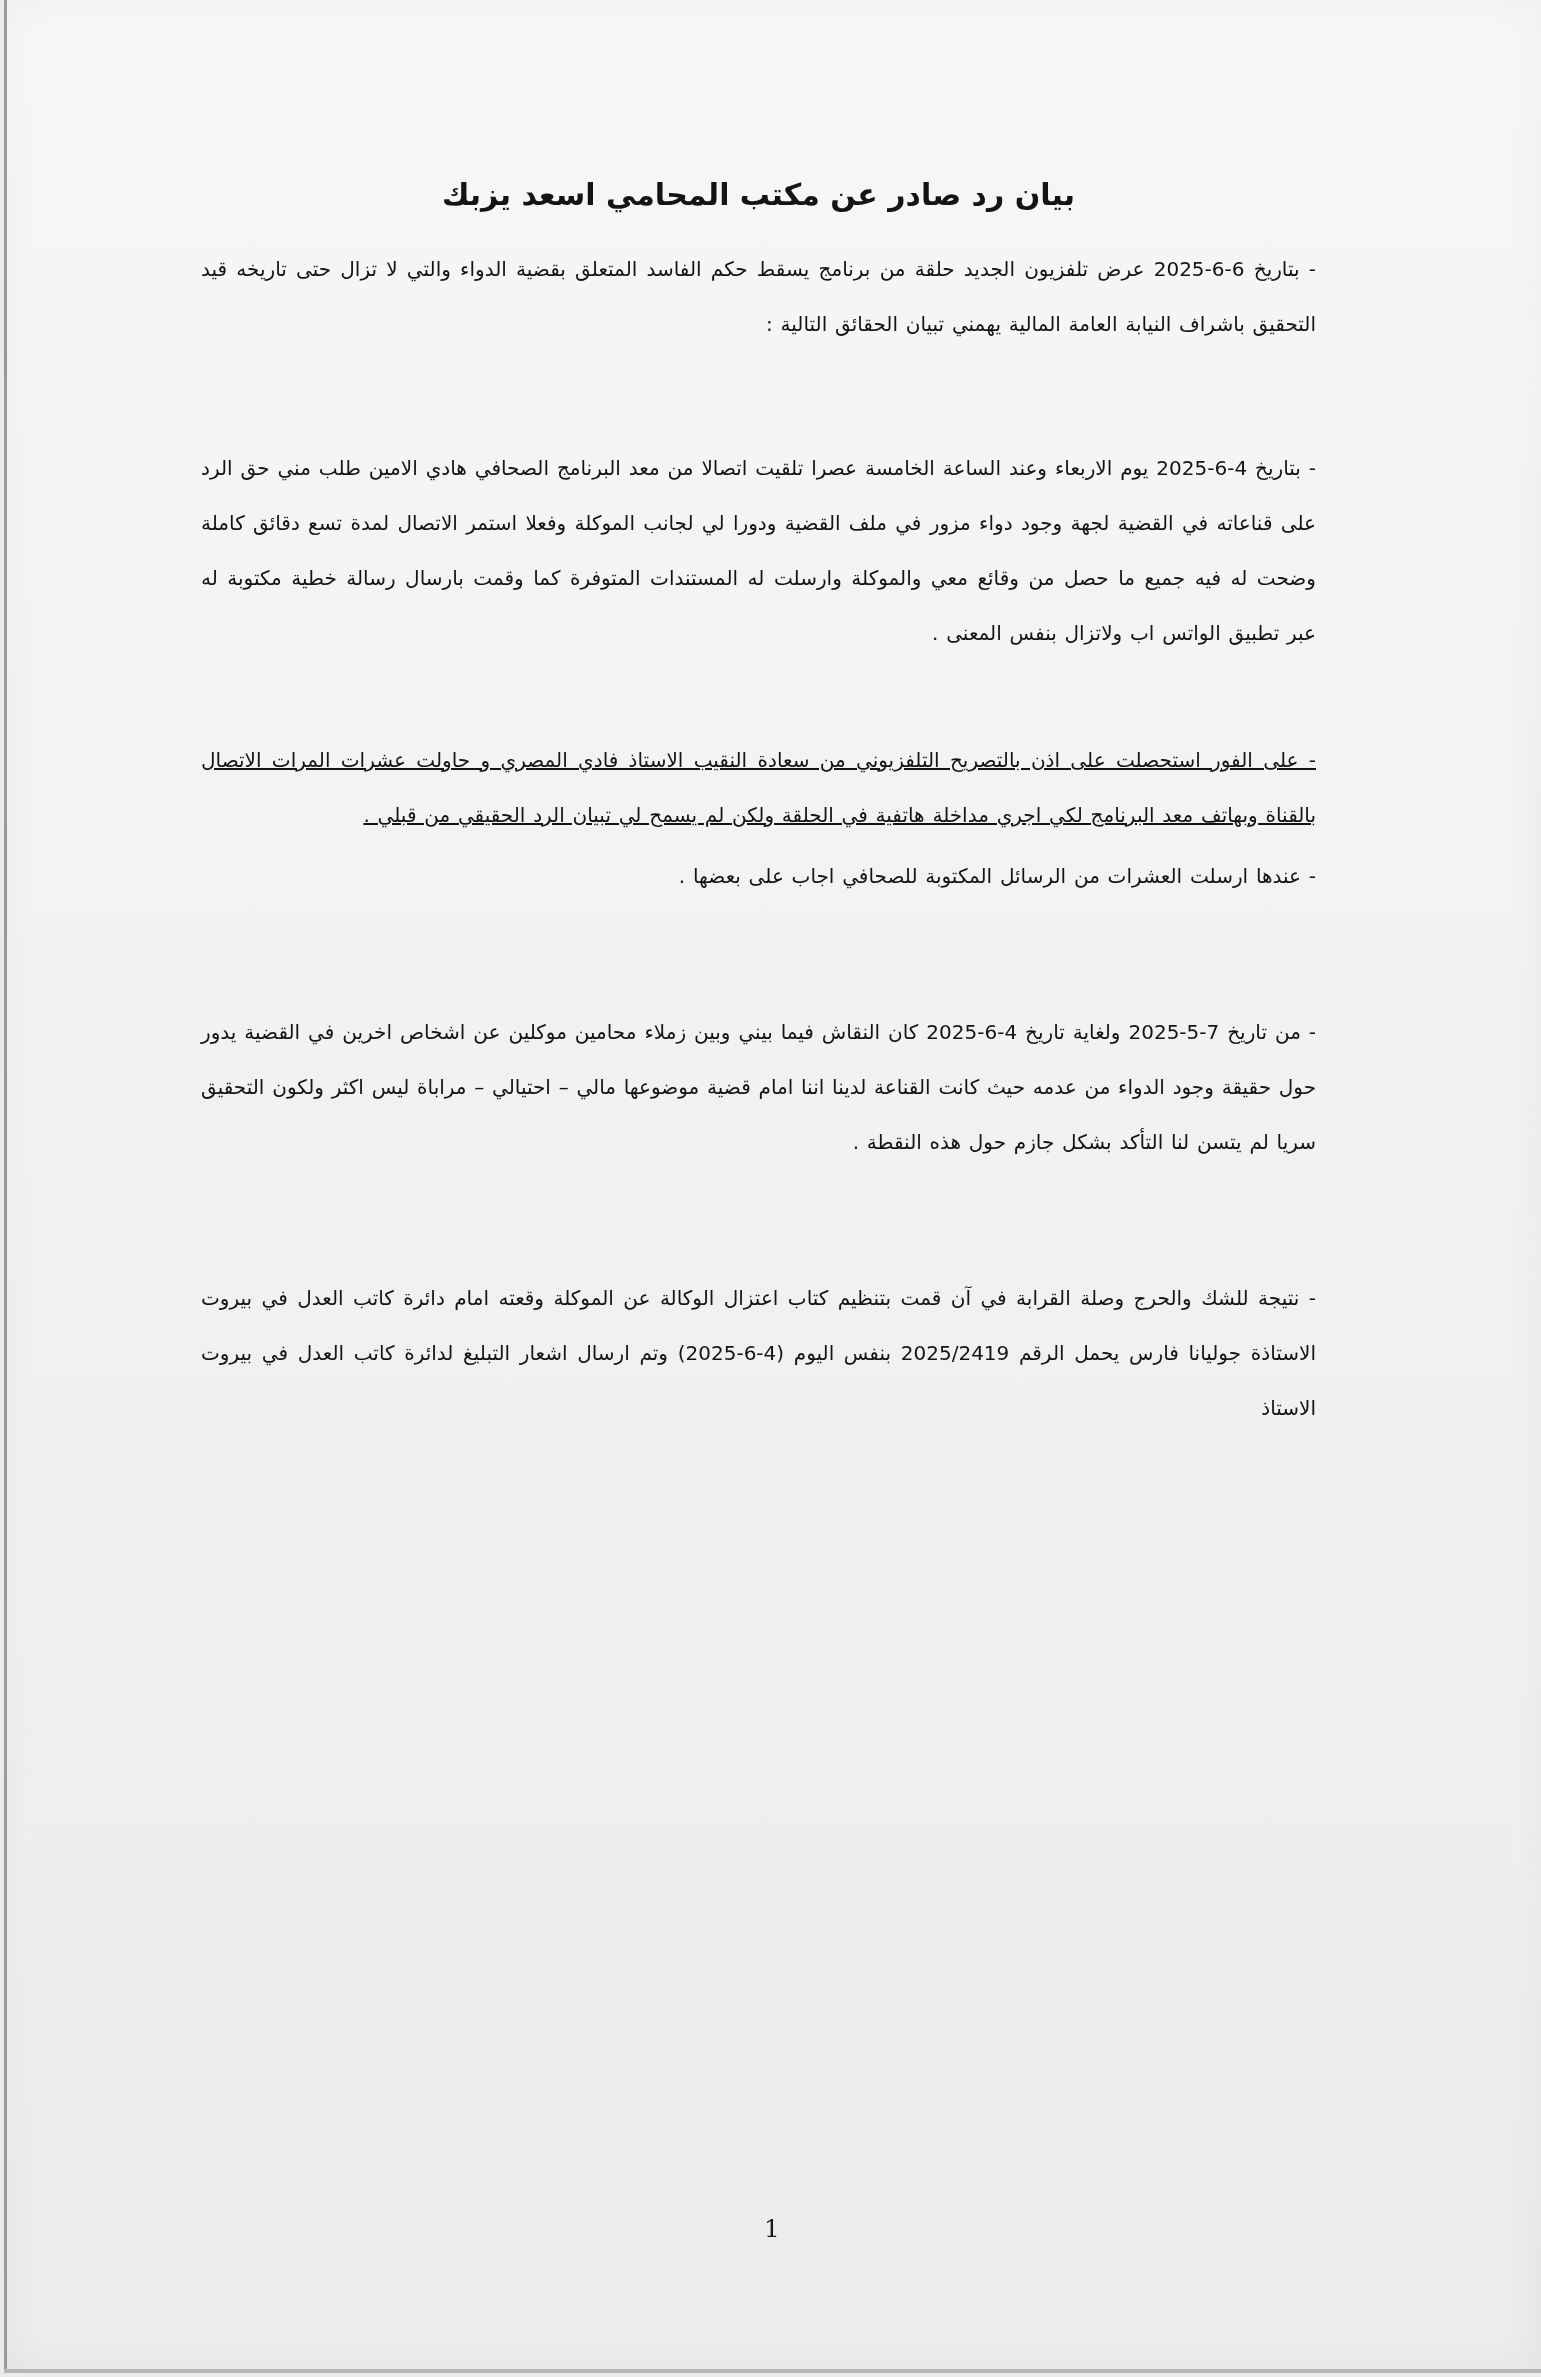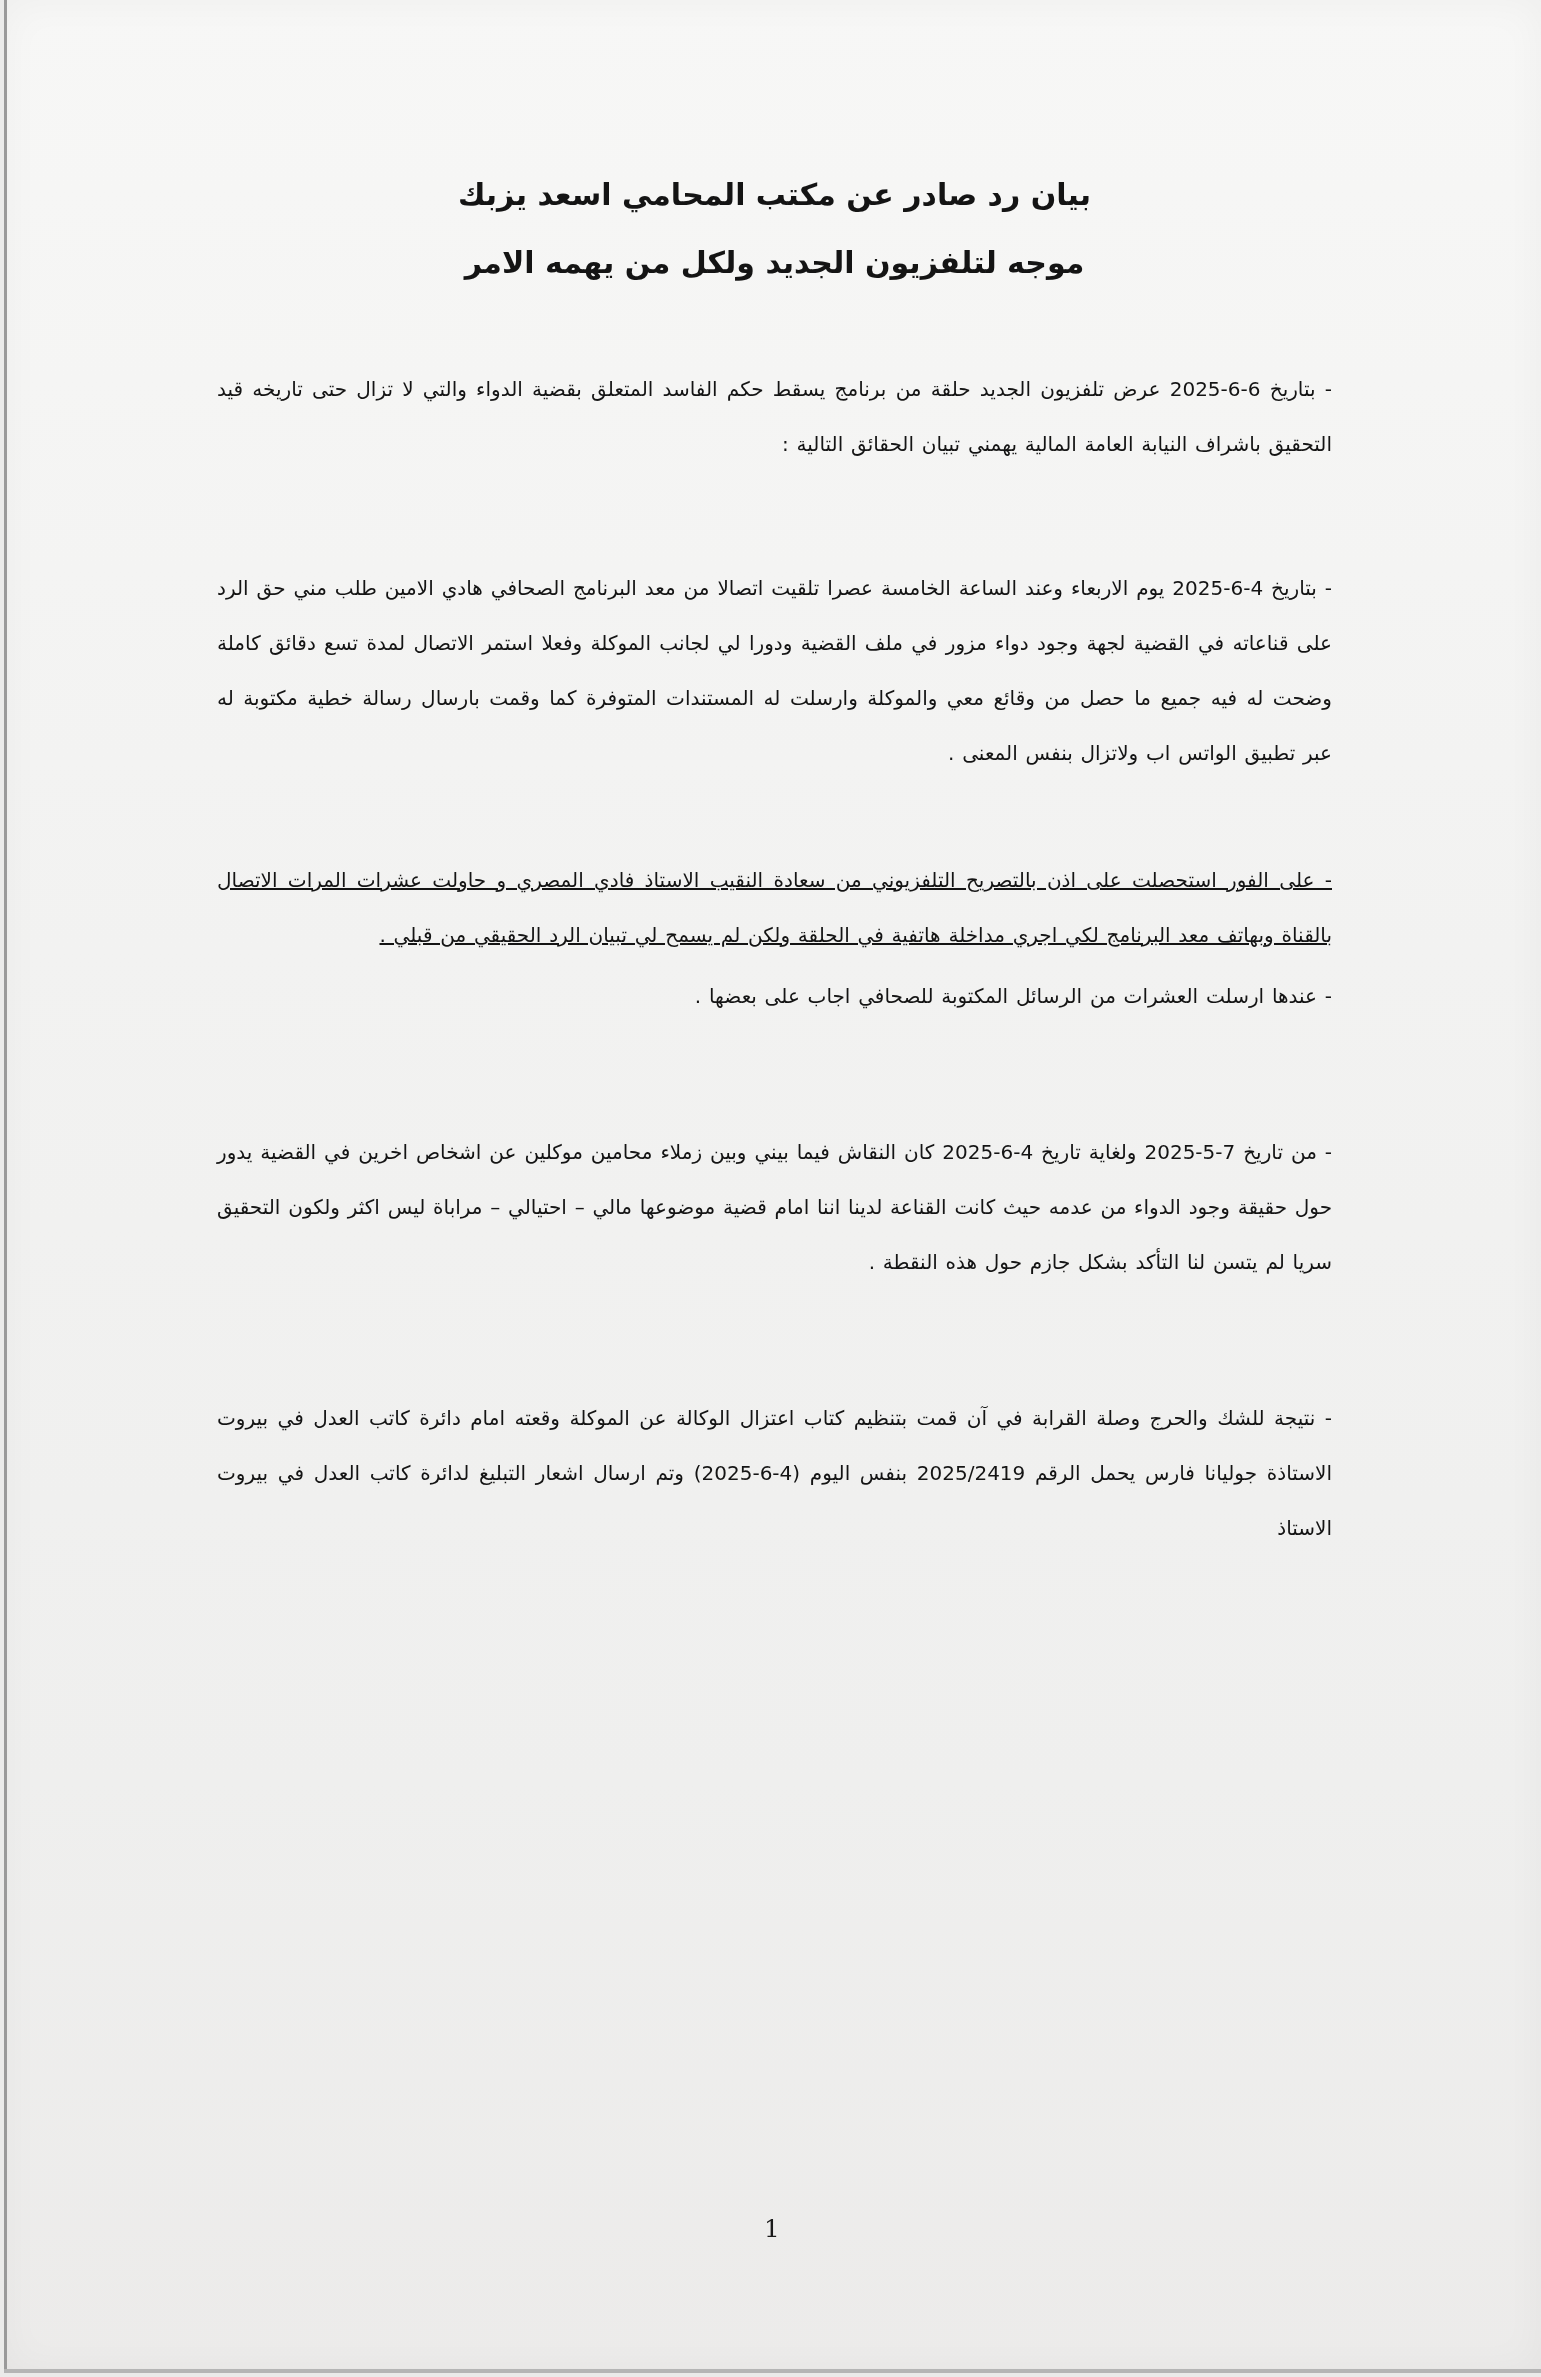--- a/index.html
+++ b/index.html
@@ -33,21 +33,21 @@
     .paper-edge-bottom {
       position: absolute;
       left: 0;
       bottom: 0;
       width: 100%;
       height: 4.1px;
       background: #b5b5b5;
     }
     .content {
       position: absolute;
-      left: 217px;
+      left: 201px;
       top: 174px;
       width: 1115px;
       direction: rtl;
       font-family: "DejaVu Sans", sans-serif;
       color: #141414;
     }
     .header {
       text-align: center;
       font-weight: bold;
       font-size: 30px;
@@ -87,21 +87,20 @@
 </head>
 <body>
 
 <div class="paper">
   <div class="paper-edge-left"></div>
   <div class="paper-edge-bottom"></div>
 </div>
 
 <div class="content">
   <p class="header line1">بيان رد صادر عن مكتب  المحامي اسعد يزبك</p>
-  <p class="header line2">موجه لتلفزيون الجديد ولكل من يهمه الامر</p>
 
   <p class="para p1">- بتاريخ 6-6-2025 عرض تلفزيون الجديد حلقة من برنامج يسقط حكم الفاسد المتعلق بقضية الدواء والتي لا تزال حتى تاريخه قيد التحقيق باشراف النيابة العامة المالية يهمني تبيان الحقائق التالية :</p>
   <p class="para p2">- بتاريخ 4-6-2025 يوم الاربعاء وعند الساعة الخامسة عصرا  تلقيت اتصالا من معد البرنامج الصحافي هادي الامين طلب مني حق الرد على قناعاته في القضية  لجهة وجود دواء مزور  في ملف القضية ودورا لي لجانب الموكلة وفعلا  استمر  الاتصال لمدة تسع دقائق كاملة وضحت له فيه جميع ما حصل من وقائع معي والموكلة وارسلت له المستندات المتوفرة كما وقمت بارسال رسالة خطية مكتوبة له عبر تطبيق الواتس اب ولاتزال بنفس المعنى .</p>
   <p class="para p4">- على الفور استحصلت على  اذن بالتصريح التلفزيوني من  سعادة النقيب الاستاذ فادي المصري و  حاولت  عشرات المرات الاتصال بالقناة وبهاتف معد البرنامج  لكي اجري مداخلة هاتفية في الحلقة ولكن لم يسمح لي  تبيان الرد الحقيقي  من قبلي .</p>
   <p class="para p5">- عندها ارسلت العشرات من الرسائل المكتوبة للصحافي اجاب على بعضها .</p>
   <p class="para p6">- من تاريخ 7-5-2025 ولغاية تاريخ 4-6-2025 كان النقاش فيما بيني وبين زملاء محامين موكلين عن اشخاص اخرين في القضية يدور  حول حقيقة وجود الدواء من عدمه حيث كانت القناعة لدينا اننا امام  قضية  موضوعها مالي – احتيالي – مراباة  ليس اكثر ولكون التحقيق سريا لم يتسن لنا التأكد بشكل جازم حول هذه النقطة .</p>
   <p class="para p7">- نتيجة للشك والحرج وصلة القرابة في آن  قمت بتنظيم كتاب اعتزال الوكالة عن الموكلة وقعته امام دائرة كاتب العدل في بيروت  الاستاذة  جوليانا فارس يحمل الرقم 2025/2419 بنفس اليوم (4-6-2025) وتم ارسال اشعار  التبليغ لدائرة كاتب العدل في بيروت الاستاذ</p>
 </div>
 
 <div class="page-number">1</div>

